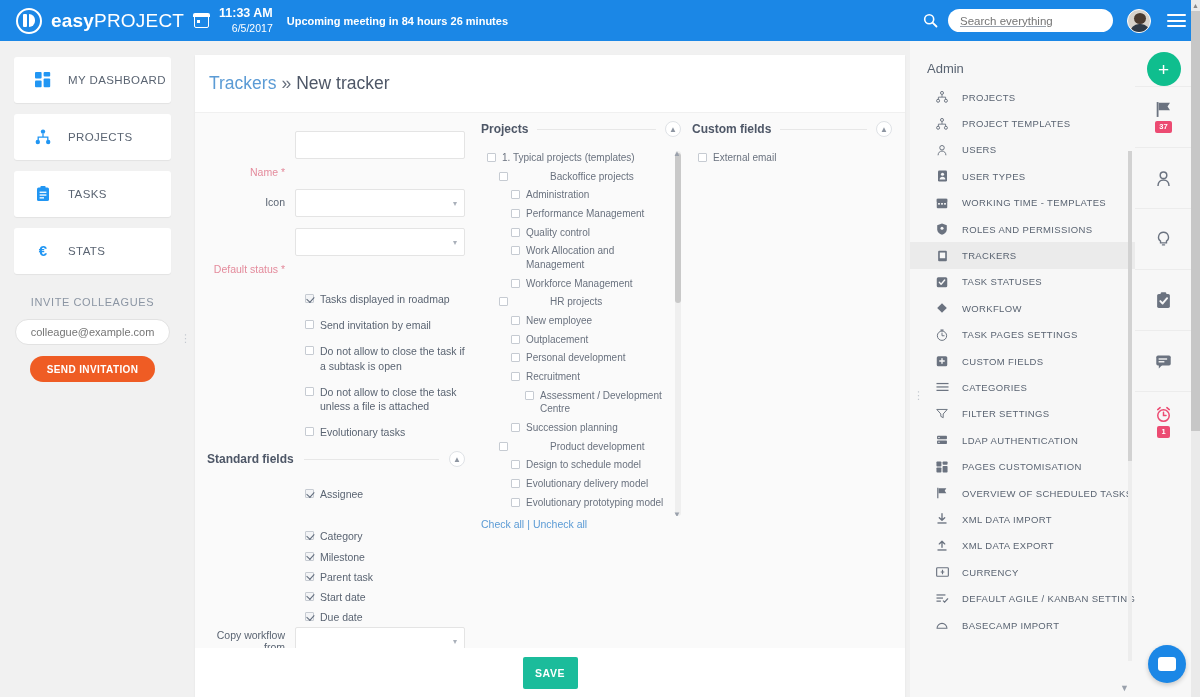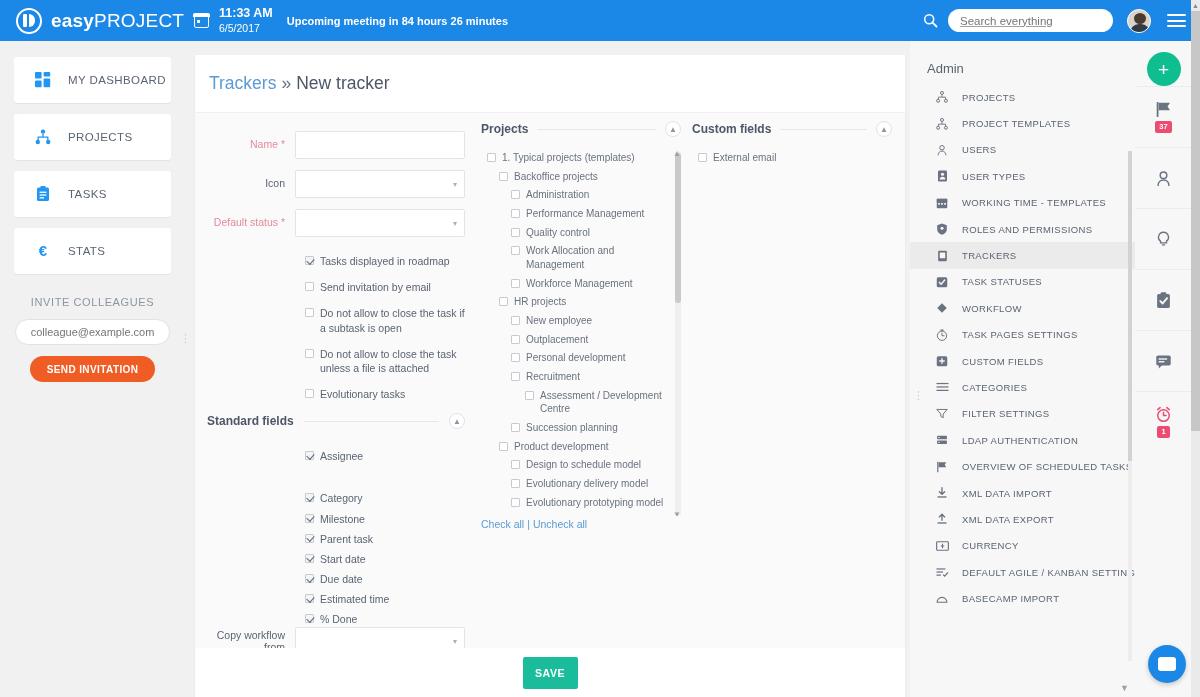--- a/index.html
+++ b/index.html
@@ -40,21 +40,21 @@
     width: 15px; height: 14px; border: 1.6px solid #fff; border-radius: 2px;
     position: relative; margin-right: 10px; flex: none;
   }
   .cal-icon::before {
     content: ""; position: absolute; left: -1.6px; top: -1.6px; right: -1.6px;
     height: 4px; background: #fff; border-radius: 2px 2px 0 0;
   }
   .cal-icon::after {
     content:""; position:absolute; left:1.5px; top:5.5px; width:3px; height:3px; background:#fff;
   }
-  .time-col { line-height: 1.25; margin-right: 14px; }
+  .time-col { line-height: 1.25; margin-right: 14px; text-align: right; }
   .time-main { color: #fff; font-size: 12.5px; font-weight: bold; }
   .time-date { color: #fff; font-size: 10.5px; }
   .meeting-txt { color: #fff; font-size: 11px; font-weight: bold; white-space: nowrap; }
 
   .topbar-right {
     margin-left: auto; display: flex; align-items: center; padding-right: 14px;
   }
   .search-ico { margin-right: 10px; }
   .search-box {
     width: 165px; height: 23px; border-radius: 12px; background: #fff; border: none;
@@ -126,21 +126,21 @@
     position: relative; height: 584px; background: #fafafa; overflow: hidden;
   }
 
   
   .col-left { position: absolute; left: 0; top: 0; width: 280px; padding-top: 18px; }
   .frow { display: flex; align-items: flex-start; margin-bottom: 11px; }
   .frow .flabel {
     width: 100px; text-align: right; padding-right: 10px; font-size: 10.5px;
     padding-top: 7px; color: #5a6472;
   }
-  .flabel.req { color: #e48b9c; }
+  .flabel.req { color: #e48b9c; margin-top: 28px; }
   .finput {
     width: 170px; height: 26px; background: #fff; border: 1px solid #e4e4e4;
     border-radius: 2px; font-size: 11px; padding: 0 7px;
     font-family:"Liberation Sans", sans-serif; outline:none; color:#57606f;
   }
   .finput.tall { height: 28px; }
   .fselect {
     width: 170px; height: 28px; background: #fff; border: 1px solid #e4e4e4;
     border-radius: 2px; position: relative; cursor: pointer;
   }
@@ -183,21 +183,21 @@
   .panel-head .ph-title { font-size: 12px; font-weight: bold; color: #4e5767; white-space: nowrap; }
   .panel-head .ph-line { flex: 1; height: 1px; background: #e7e7e7; margin: 0 9px; }
 
   .tree-scroll {
     height: 365px; overflow: hidden; position: relative; padding-right: 14px;
   }
   .tree-item { display: flex; align-items: flex-start; margin-bottom: 5.2px; cursor: pointer; }
   .tree-item .chk { margin-top: 2px; }
   .tree-item .t-lbl { font-size: 10px; color: #6a727f; line-height: 1.35; }
   .d0 { margin-left: 6px; }
-  .d1 { margin-left: 18px; }
+  .d1 { margin-left: 18px; gap: 36px; }
   .d2 { margin-left: 30px; }
   .d3 { margin-left: 44px; }
   .tree-bar {
     position: absolute; right: 0; top: 0; width: 6px; height: 365px; background: #efefef; border-radius: 3px;
   }
   .tree-thumb {
     position: absolute; right: 0; top: 2px; width: 6px; height: 150px; background: #c9c9c9; border-radius: 3px; cursor: grab;
   }
   .tree-arrow { position: absolute; right: 0px; font-size: 8px; color: #9aa1ac; cursor: pointer; }
   .tree-arrow.up { top: -2px; }
@@ -724,20 +724,31 @@
             <rect x="1.4" y="8.6" width="13.2" height="4.6" rx="1" fill="#6b7380"></rect>
             <rect x="3" y="4.2" width="2" height="1.2" fill="#f7f7f7"></rect>
             <rect x="3" y="10.4" width="2" height="1.2" fill="#f7f7f7"></rect>
           </svg>
         </span>
       <span class="a-lbl">LDAP AUTHENTICATION</span>
     </div>
     <div class="admin-item">
       <span class="a-ic">
           <svg width="12" height="12" viewBox="0 0 16 16">
+            <rect x="0.6" y="0.6" width="6.6" height="6.6" rx="1" fill="#6b7380"></rect>
+            <rect x="8.8" y="0.6" width="6.6" height="4.4" rx="1" fill="#6b7380"></rect>
+            <rect x="0.6" y="8.8" width="6.6" height="6.6" rx="1" fill="#6b7380"></rect>
+            <rect x="8.8" y="6.6" width="6.6" height="8.8" rx="1" fill="#6b7380"></rect>
+          </svg>
+        </span>
+      <span class="a-lbl">PAGES CUSTOMISATION</span>
+    </div>
+    <div class="admin-item">
+      <span class="a-ic">
+          <svg width="12" height="12" viewBox="0 0 16 16">
             <rect x="1.6" y="1" width="1.6" height="14" fill="#6b7380"></rect>
             <path d="M3.4 1.6h10.4l-2.2 3.4 2.2 3.4H3.4z" fill="#6b7380"></path>
           </svg>
         </span>
       <span class="a-lbl">OVERVIEW OF SCHEDULED TASKS</span>
     </div>
     <div class="admin-item">
       <span class="a-ic">
           <svg width="12" height="12" viewBox="0 0 16 16">
             <path d="M8 1v8.2M4.4 6.2 8 9.8l3.6-3.6" stroke="#6b7380" stroke-width="1.8" fill="none" stroke-linecap="round" stroke-linejoin="round"></path>

